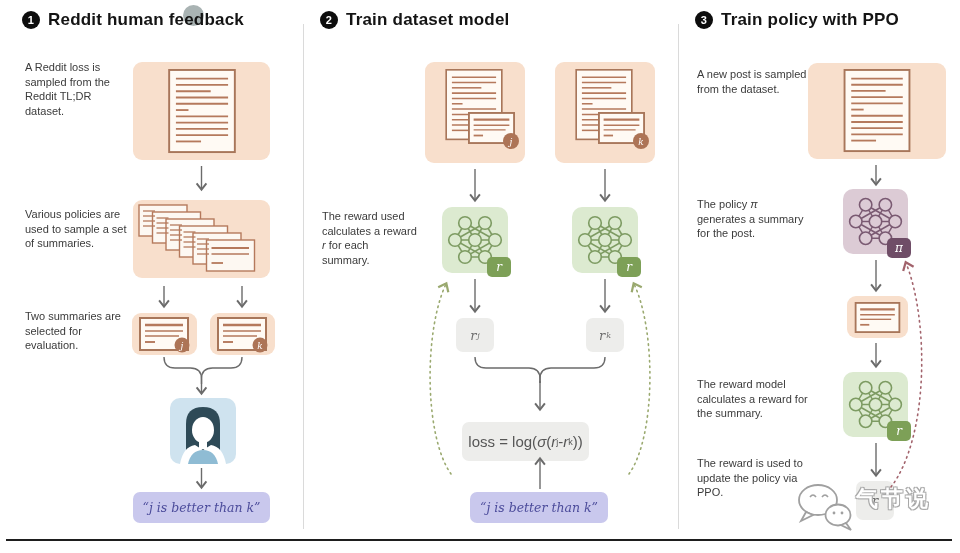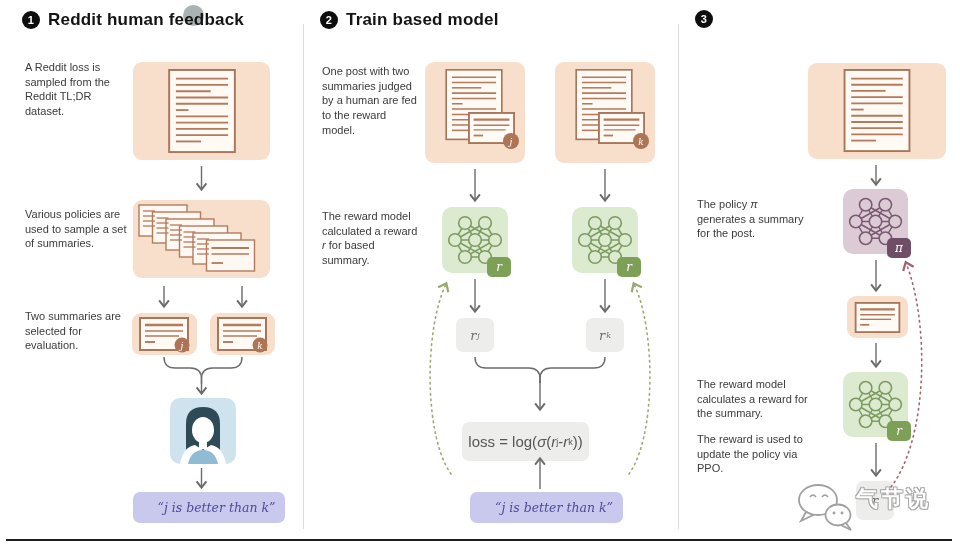--- a/index.html
+++ b/index.html
@@ -22,21 +22,21 @@
   .tab-mauve{background:#6f4d67;}
   .chip{position:absolute;background:#ededeb;border-radius:7px;display:flex;align-items:center;
        justify-content:center;color:#6f6f6f;font-family:"DejaVu Serif",serif;font-style:italic;font-size:13px;}
   .chip sub{font-size:8px;margin-left:1px;}
   .loss-chip{position:absolute;background:#ededeb;border-radius:7px;display:flex;align-items:center;
        justify-content:center;font-size:15px;color:#565656;}
   .loss-chip .it{font-style:italic;}
   .loss-chip sub{font-size:9px;}
   .lavender{position:absolute;background:#c9c8ed;border-radius:7px;display:flex;align-items:center;
        justify-content:center;font-family:"DejaVu Serif",serif;font-style:italic;
-       font-size:12.5px;color:#4c4c9b;padding-left:15px;}
+       font-size:12.5px;color:#4c4c9b;}
   .dot{position:absolute;border-radius:50%;background:#a9b3b3;}
   .nn-green{--nnstroke:#7d9b62;--nnfill:#dcead0;}
   .nn-mauve{--nnstroke:#7a5a72;--nnfill:#dccbd5;}
   .it{font-style:italic;}
   #overlay{position:absolute;left:0;top:0;pointer-events:none;}
   .bottom-rule{position:absolute;left:6px;top:539px;width:946px;height:2px;background:#1e1e1e;}
   .watermark{position:absolute;left:793px;top:476px;width:165px;height:60px;}
   .wm-text{position:absolute;left:63px;top:8px;font-size:22px;font-weight:bold;letter-spacing:3px;
        color:#ffffff;font-family:"DejaVu Sans",sans-serif;
        text-shadow:-1px -1px 0 #a8a8a8,1px -1px 0 #a8a8a8,-1px 1px 0 #a8a8a8,1px 1px 0 #a8a8a8;}
@@ -185,24 +185,23 @@
       <rect x="29" y="42" width="8" height="9" fill="#ffffff"></rect>
       <path d="M10,66 Q13,49 25,47 L33,52 L41,47 Q53,49 56,66 Z" fill="#ffffff"></path>
       <path d="M18,66 Q21,52 33,52 Q45,52 48,66 Z" fill="#8fbcd4"></path>
     </svg>
   </div>
 
   <div class="lavender" style="left:133px;top:492px;width:137px;height:31px">“j is better than k”</div>
 
   <div class="hdr" style="left:320px;top:10px">
     <span class="hdr-badge">2</span>
-    <span>Train based model</span>
-  </div>
-  <div class="step-text" style="left:322px;top:64px;width:96px">One post with two summaries judged by a human are fed to the reward model.</div>
-  <div class="step-text" style="left:322px;top:209px;width:96px"><span>The reward model calculated a reward </span><span class="it">r</span><span> for based summary.</span></div>
+    <span>Train dataset model</span>
+  </div>
+  <div class="step-text" style="left:322px;top:209px;width:96px"><span>The reward used calculates a reward </span><span class="it">r</span><span> for each summary.</span></div>
 
   <div class="peach" style="left:425px;top:62px;width:100px;height:101px">
     <svg width="100" height="101">
       <use href="#doc" x="20" y="7" width="58" height="72"></use>
       <use href="#card" x="43" y="50" width="47" height="32"></use>
       <circle cx="86" cy="79" r="8" fill="#ad7456"></circle>
       <text x="86" y="82.5" text-anchor="middle" font-size="9" font-style="italic" font-family="DejaVu Serif,serif" fill="#fff">j</text>
     </svg>
   </div>
   <div class="peach" style="left:555px;top:62px;width:100px;height:101px">
@@ -245,24 +244,26 @@
       <span> - </span>
       <span class="it">r</span>
       <sub>k</sub>
       <span>))</span>
   </div>
 
   <div class="lavender" style="left:470px;top:492px;width:138px;height:31px">“j is better than k”</div>
 
   <div class="hdr" style="left:695px;top:10px">
     <span class="hdr-badge">3</span>
-  </div>
+    <span>Train policy with PPO</span>
+  </div>
+  <div class="step-text" style="left:697px;top:67px;width:116px">A new post is sampled from the dataset.</div>
   <div class="step-text" style="left:697px;top:197px;width:112px"><span>The policy </span><span class="it">π</span><span> generates a summary for the post.</span></div>
   <div class="step-text" style="left:697px;top:377px;width:118px">The reward model calculates a reward for the summary.</div>
-  <div class="step-text" style="left:697px;top:432px;width:112px">The reward is used to update the policy via PPO.</div>
+  <div class="step-text" style="left:697px;top:456px;width:112px">The reward is used to update the policy via PPO.</div>
 
   <div class="peach" style="left:808px;top:63px;width:138px;height:96px">
     <svg width="138" height="96">
       <use href="#doc" x="34" y="6" width="70" height="84"></use>
     </svg>
   </div>
 
   <div class="mauvebox" style="left:843px;top:189px;width:65px;height:65px">
     <svg class="nn-mauve" width="65" height="65">
         <use href="#nn"></use>

